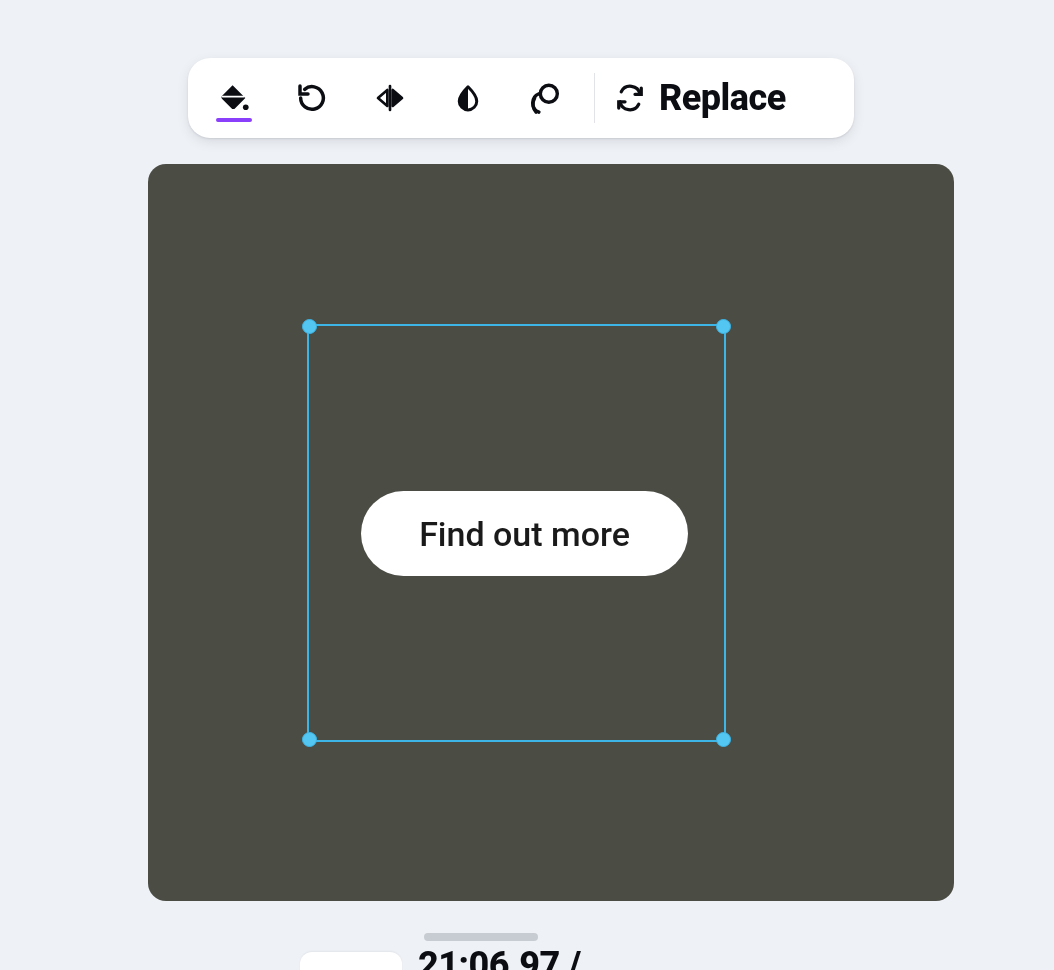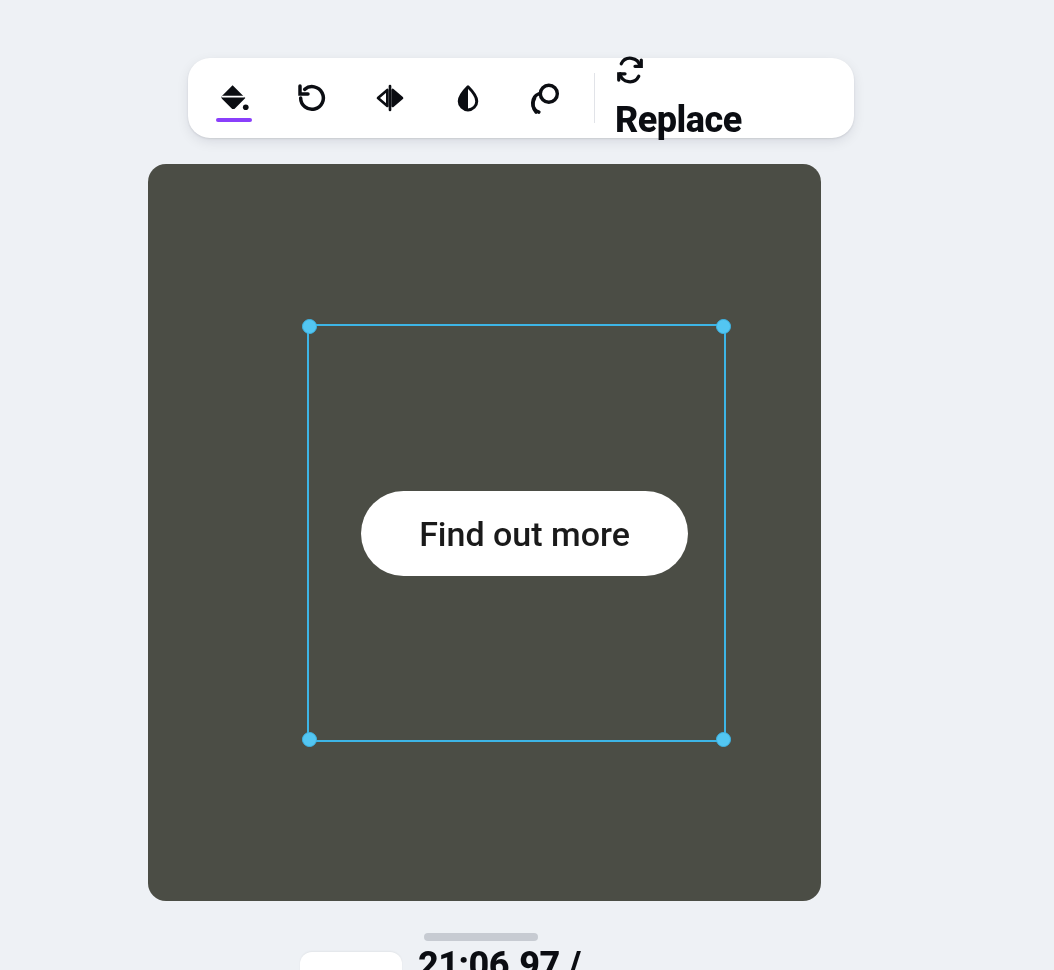--- a/index.html
+++ b/index.html
@@ -23,28 +23,28 @@
     display:flex;align-items:center;
   }
   .tool-group{display:flex;align-items:center;gap:34px;padding-left:24px;}
   .tool-btn{width:44px;height:60px;display:flex;align-items:center;justify-content:center;cursor:pointer;position:relative;color:var(--ink);}
   .tool-btn svg{display:block;}
   .tool-btn.active::after{
     content:"";position:absolute;left:4px;right:4px;bottom:6px;height:4px;background:var(--accent);border-radius:2px;
   }
   .tool-divider{width:1px;height:50px;background:#e1e3e8;margin:0 20px 0 26px;}
   .replace-btn{
-    display:flex;align-items:flex-start;gap:14px;cursor:pointer;color:var(--ink);
-    font-weight:800;font-size:36px;letter-spacing:-.5px;padding-right:26px;flex-direction:column;
+    display:flex;align-items:center;gap:14px;cursor:pointer;color:var(--ink);
+    font-weight:800;font-size:36px;letter-spacing:-.5px;padding-right:26px;
   }
   .replace-btn svg{display:block;}
 
   
   .canvas{
-    position:absolute;left:148px;top:164px;width:673px;height:737px;
+    position:absolute;left:148px;top:164px;width:806px;height:737px;
     background:var(--canvas);border-radius:18px;
   }
   .selection{
     position:absolute;left:159px;top:160px;width:419px;height:418px;
     border:2px solid var(--sel);box-sizing:border-box;
   }
   .handle{position:absolute;width:13px;height:13px;border-radius:50%;background:var(--sel-fill);border:1px solid var(--sel);}
   .handle.tl{left:-7px;top:-7px;} .handle.tr{right:-7px;top:-7px;}
   .handle.bl{left:-7px;bottom:-7px;} .handle.br{right:-7px;bottom:-7px;}
   .cta{

